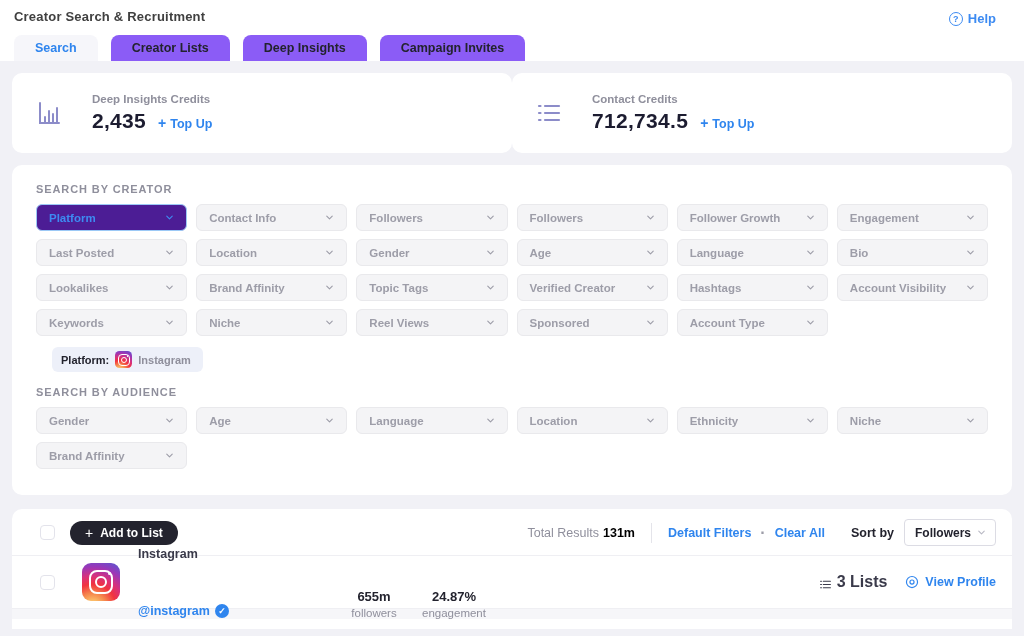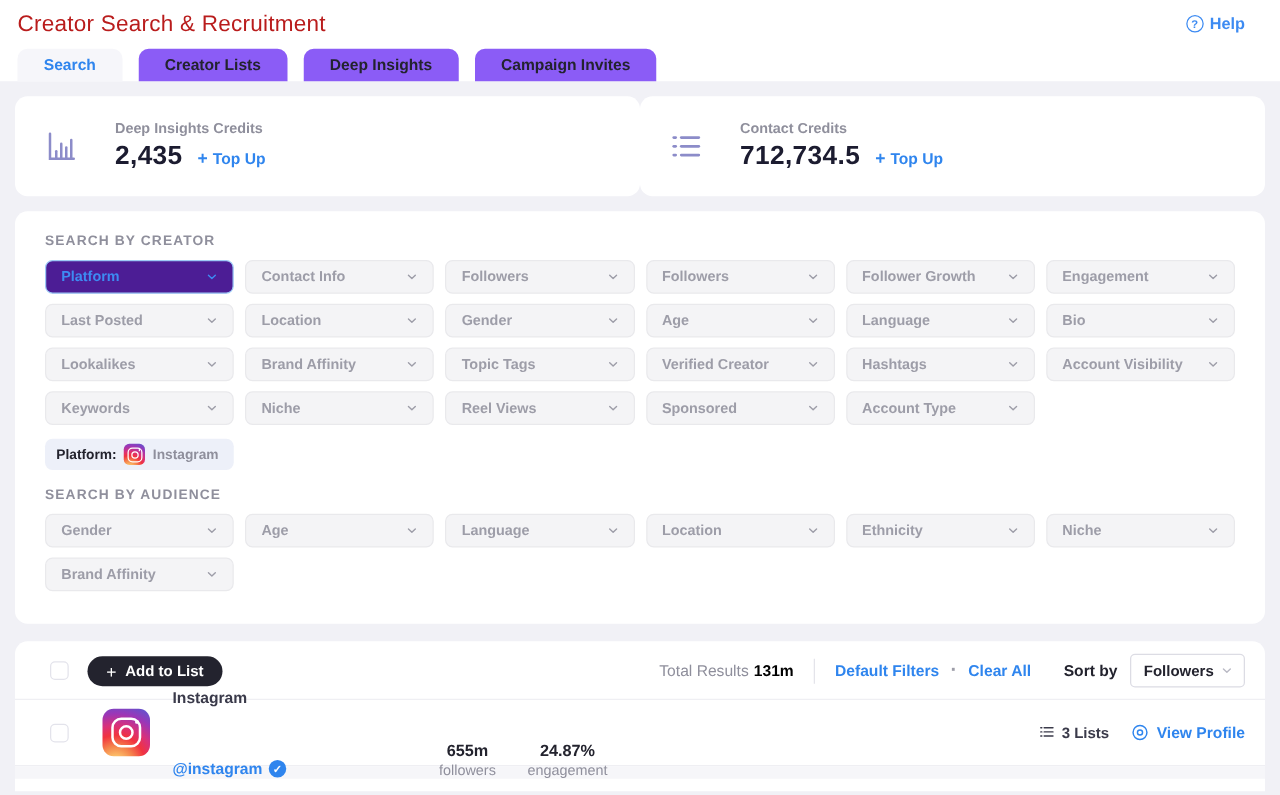--- a/index.html
+++ b/index.html
@@ -2,21 +2,21 @@
 <html><head>
 <meta charset="utf-8">
 <style>
   * { margin:0; padding:0; box-sizing:border-box; }
   html,body { width:1024px; height:636px; overflow:hidden; }
   body { font-family:"Liberation Sans", sans-serif; background:#F1F1F6; color:#23232E; }
 
   
   .header { background:#FFFFFF; padding:9px 14px 0 14px; }
   .header-top { display:flex; justify-content:space-between; align-items:flex-start; }
-  .page-title { font-size:18px; font-weight:400; color:#b91c1c; letter-spacing:.2px; }
+  .page-title { font-size:13px; font-weight:700; color:#404040; letter-spacing:.2px; }
   .help-link { display:flex; align-items:center; gap:5px; color:#3D8BF2; font-size:13px; font-weight:700; margin:2px 14px 0 0; cursor:pointer; }
   .help-icon { width:14px; height:14px; border:1.4px solid #3D8BF2; border-radius:50%; display:flex; align-items:center; justify-content:center; font-size:9px; font-weight:700; }
   .tabs { display:flex; gap:13px; margin-top:9px; }
   .tab { padding:0 21px; height:26px; display:flex; align-items:center; font-size:12.5px; font-weight:700; background:#8b5cf6; color:#23232E; border-radius:8px 8px 0 0; cursor:pointer; }
   .tab.active { background:#F6F6FA; color:#2F85EE; }
 
   
   .content { padding:12px; }
 
   .credits-row { display:flex; gap:0; }
@@ -28,21 +28,21 @@
   .topup { display:flex; align-items:baseline; gap:4px; color:#2F85EE; font-size:12.5px; font-weight:700; cursor:pointer; }
   .topup .plus { font-size:14px; }
 
   .panel { background:#fff; border-radius:10px; margin-top:12px; padding:10px 12px 26px 12px; }
   .section-label { font-size:11px; font-weight:700; color:#8F8F9C; letter-spacing:.9px; margin:8px 0 9px 12px; }
   .filter-grid { display:grid; grid-template-columns:repeat(6, 1fr); gap:8px 9px; padding:0 12px; }
   .dropdown { height:27px; background:#F4F4F6; border:1px solid #E9E9EC; border-radius:6px; display:flex; align-items:center; justify-content:space-between; padding:0 11px 0 12px; font-size:11.5px; font-weight:600; color:#9D9DA8; cursor:pointer; }
   .dropdown.active { background:#4c1d95; border-color:#9CC9F6; color:#3D8BF2; }
   .dropdown .chev { display:flex; }
 
-  .chip-row { margin:11px 0 14px 12px; }
+  .chip-row { margin:11px 0 14px 28px; }
   .chip { display:inline-flex; align-items:center; gap:6px; background:#EDF0F9; border-radius:6px; padding:4px 12px 4px 9px; }
   .chip-label { font-size:11px; font-weight:700; color:#23232E; }
   .chip-value { font-size:11px; font-weight:600; color:#8F8F9C; }
 
   
   .ig-logo { position:relative; display:inline-block; width:38px; height:38px; border-radius:9px; flex:none;
     background:radial-gradient(circle at 28% 118%, #FED373 8%, #F5854C 28%, #F1333F 45%, #D9317A 60%, #9B36B7 78%, #515BD4 100%); }
   .ig-frame { position:absolute; inset:7px; border:2.4px solid #fff; border-radius:8px; }
   .ig-lens { position:absolute; inset:13px; border:2.4px solid #fff; border-radius:50%; }
   .ig-dot { position:absolute; top:9px; right:9px; width:3px; height:3px; background:#fff; border-radius:50%; }
@@ -72,21 +72,21 @@
   .row-logo { margin-left:27px; }
   .creator-id { margin-left:18px; width:196px; }
   .creator-name { font-size:12.5px; font-weight:600; color:#3A3A4A; margin-bottom:4px; }
   .creator-handle { display:flex; align-items:center; gap:5px; font-size:12.5px; font-weight:700; color:#2F85EE; cursor:pointer;margin-top:43px; }
   .verified-badge { width:14px; height:14px; border-radius:50%; background:#2F85EE; color:#fff; font-size:9px; font-weight:700; display:flex; align-items:center; justify-content:center; }
   .stat { width:80px; text-align:center;margin-top:44px; }
   .stat + .stat { margin-left:0; }
   .stat-value { font-size:13px; font-weight:800; color:#23232E; margin-bottom:3px; }
   .stat-label { font-size:11.5px; color:#8F8F9C; }
   .row-actions { margin-left:auto; display:flex; align-items:center; gap:18px; }
-  .lists-link { display:flex; align-items:flex-start; gap:5px; font-size:12px; font-weight:700; color:#3A3A4A; cursor:pointer; }
+  .lists-link { display:flex; align-items:flex-end; gap:5px; font-size:16px; font-weight:700; color:#3A3A4A; cursor:pointer; }
   .view-profile { display:flex; align-items:center; gap:6px; font-size:12.5px; font-weight:700; color:#2F85EE; cursor:pointer; }
   .bottom-strip { height:10px; background:#F6F6F9; }
 
   svg { display:block; }
 </style>
 </head>
 <body>
 
 <div class="header">
   <div class="header-top">

